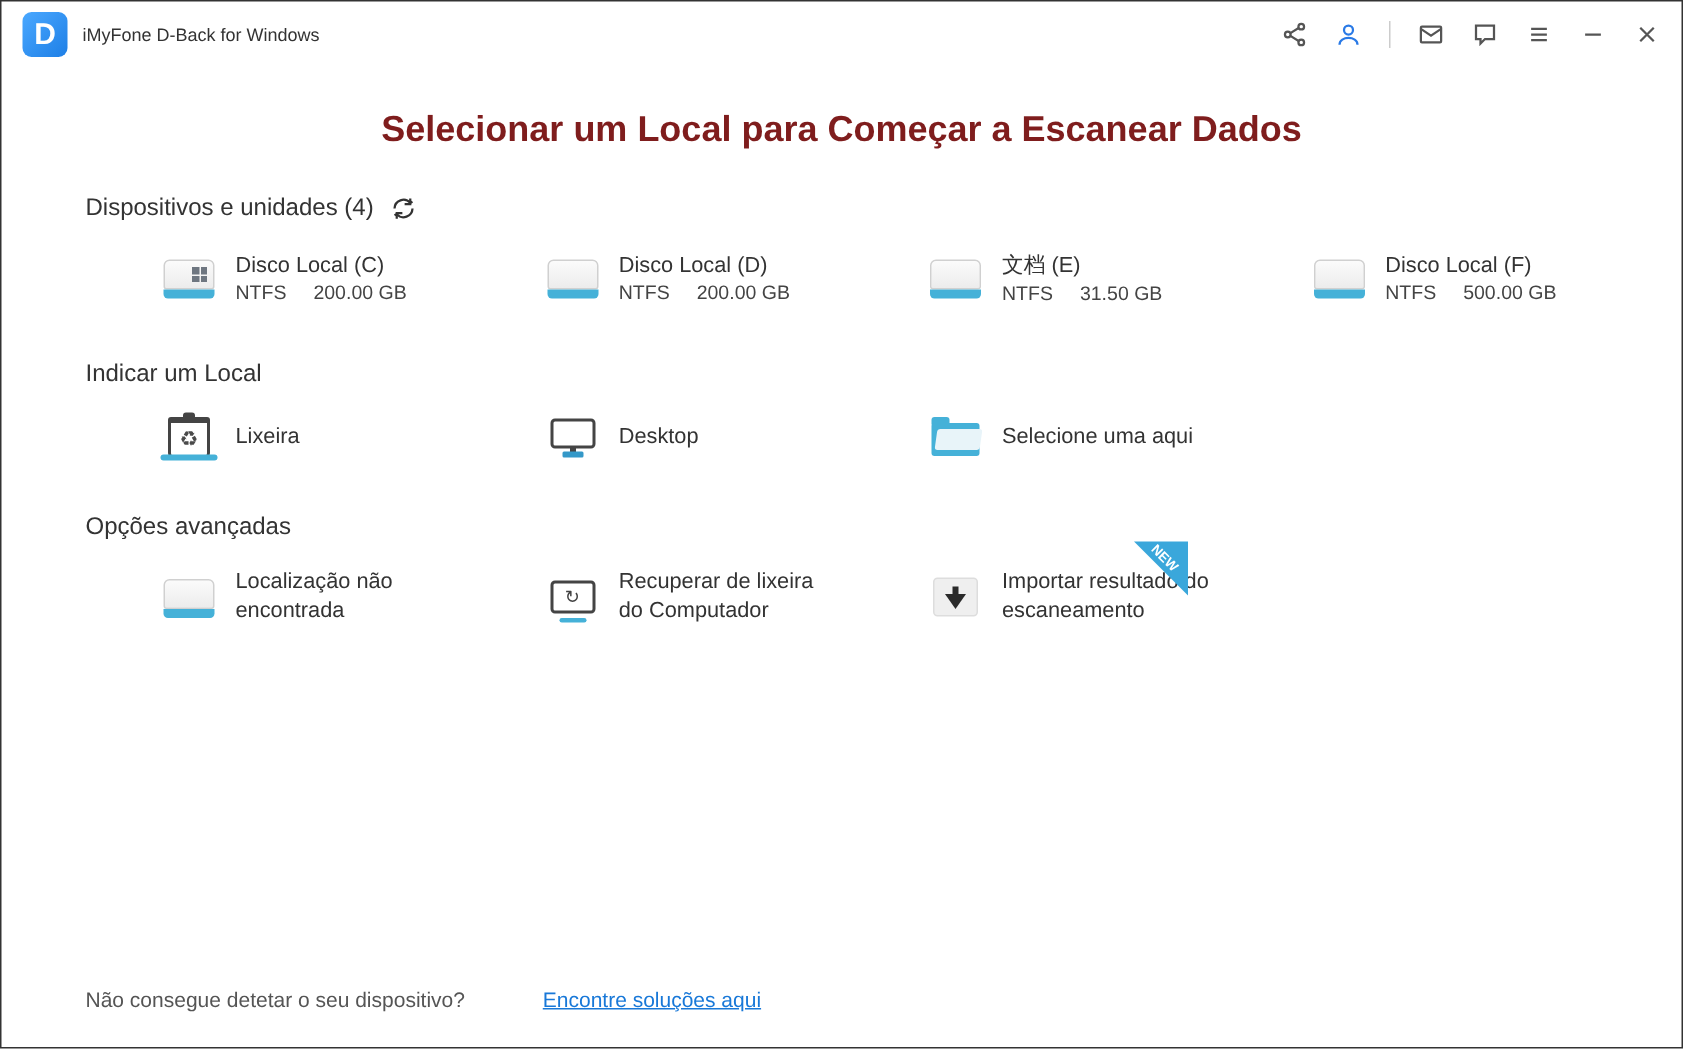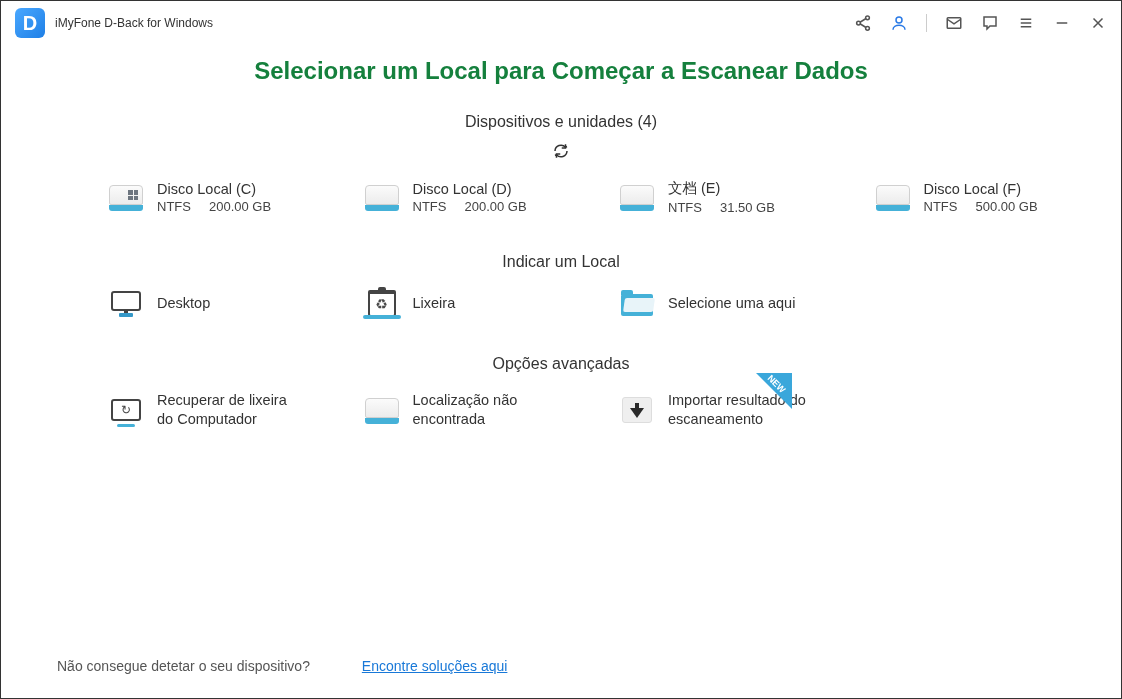--- a/index.html
+++ b/index.html
@@ -29,40 +29,39 @@
 .app-title { font-size: 12px; color: #333; flex: 0 0 auto; }
 .titlebar-spacer { flex: 1; }
 .titlebar-icons { display: flex; align-items: center; gap: 18px; }
 .titlebar-icons .sep { width:1px; height:18px; background:#ccc; }
 .tb-icon { width: 18px; height: 18px; display:flex; align-items:center; justify-content:center; cursor:pointer; color:#555; }
 .tb-icon.acc { color:#2a7ae6; }
 .tb-icon svg { width:18px; height:18px; }
 
 .main-title {
   text-align: center;
-  color: #15803d;
+  color: #7f1d1d;
   font-size: 24px;
   font-weight: 600;
-  margin-top: 12px;
+  margin-top: 28px;
   margin-bottom: 28px;
 }
 
 .content {
   padding: 0 56px;
 }
 
 .section-header {
   font-size: 16px;
   color: #333;
   font-weight: 500;
   margin-bottom: 18px;
   display: flex;
   align-items: center;
   gap: 10px;
-  flex-direction: column;
 }
 
 .refresh-btn {
   width: 20px; height: 20px;
   display: inline-flex; align-items: center; justify-content: center;
   cursor: pointer;
 }
 
 .grid {
   display: grid;
@@ -334,62 +333,62 @@
       </div>
     </div>
   </div>
 
   <div class="section-header">
     <span>Indicar um Local</span>
   </div>
   <div class="grid">
     <div class="item">
       <div class="item-icon">
-        <div class="desk-mon"></div>
-          <div class="desk-neck"></div>
-          <div class="desk-stand"></div>
-      </div>
-      <div class="item-title">Desktop</div>
-    </div>
-    <div class="item">
-      <div class="item-icon">
         <div class="bin-body">
             <div class="bin-lid"></div>
           </div>
           <div class="bin-bar"></div>
       </div>
       <div class="item-title">Lixeira</div>
     </div>
     <div class="item">
       <div class="item-icon">
+        <div class="desk-mon"></div>
+          <div class="desk-neck"></div>
+          <div class="desk-stand"></div>
+      </div>
+      <div class="item-title">Desktop</div>
+    </div>
+    <div class="item">
+      <div class="item-icon">
         <div class="folder-tab"></div>
           <div class="folder-body"></div>
           <div class="folder-flap"></div>
       </div>
       <div class="item-title">Selecione uma aqui</div>
     </div>
   </div>
 
   <div class="section-header">
     <span>Opções avançadas</span>
   </div>
   <div class="grid" style="position:relative;">
     <div class="item">
       <div class="item-icon">
+        <div class="drive-body"></div>
+          <div class="drive-base"></div>
+      </div>
+      <div class="item-title-multi">Localização não encontrada</div>
+    </div>
+    <div class="item">
+      <div class="item-icon">
         <div class="scan-mon"></div>
           <div class="scan-base"></div>
       </div>
       <div class="item-title-multi">Recuperar de lixeira do Computador</div>
-    </div>
-    <div class="item">
-      <div class="item-icon">
-        <div class="drive-body"></div>
-          <div class="drive-base"></div>
-      </div>
-      <div class="item-title-multi">Localização não encontrada</div>
     </div>
     <div class="item" style="position:relative;">
       <div class="item-icon">
         <div class="import-box"></div>
       </div>
       <div class="item-title-multi">Importar resultado do escaneamento</div>
       <div class="new-badge">
           <span>NEW</span>
         </div>
     </div>

